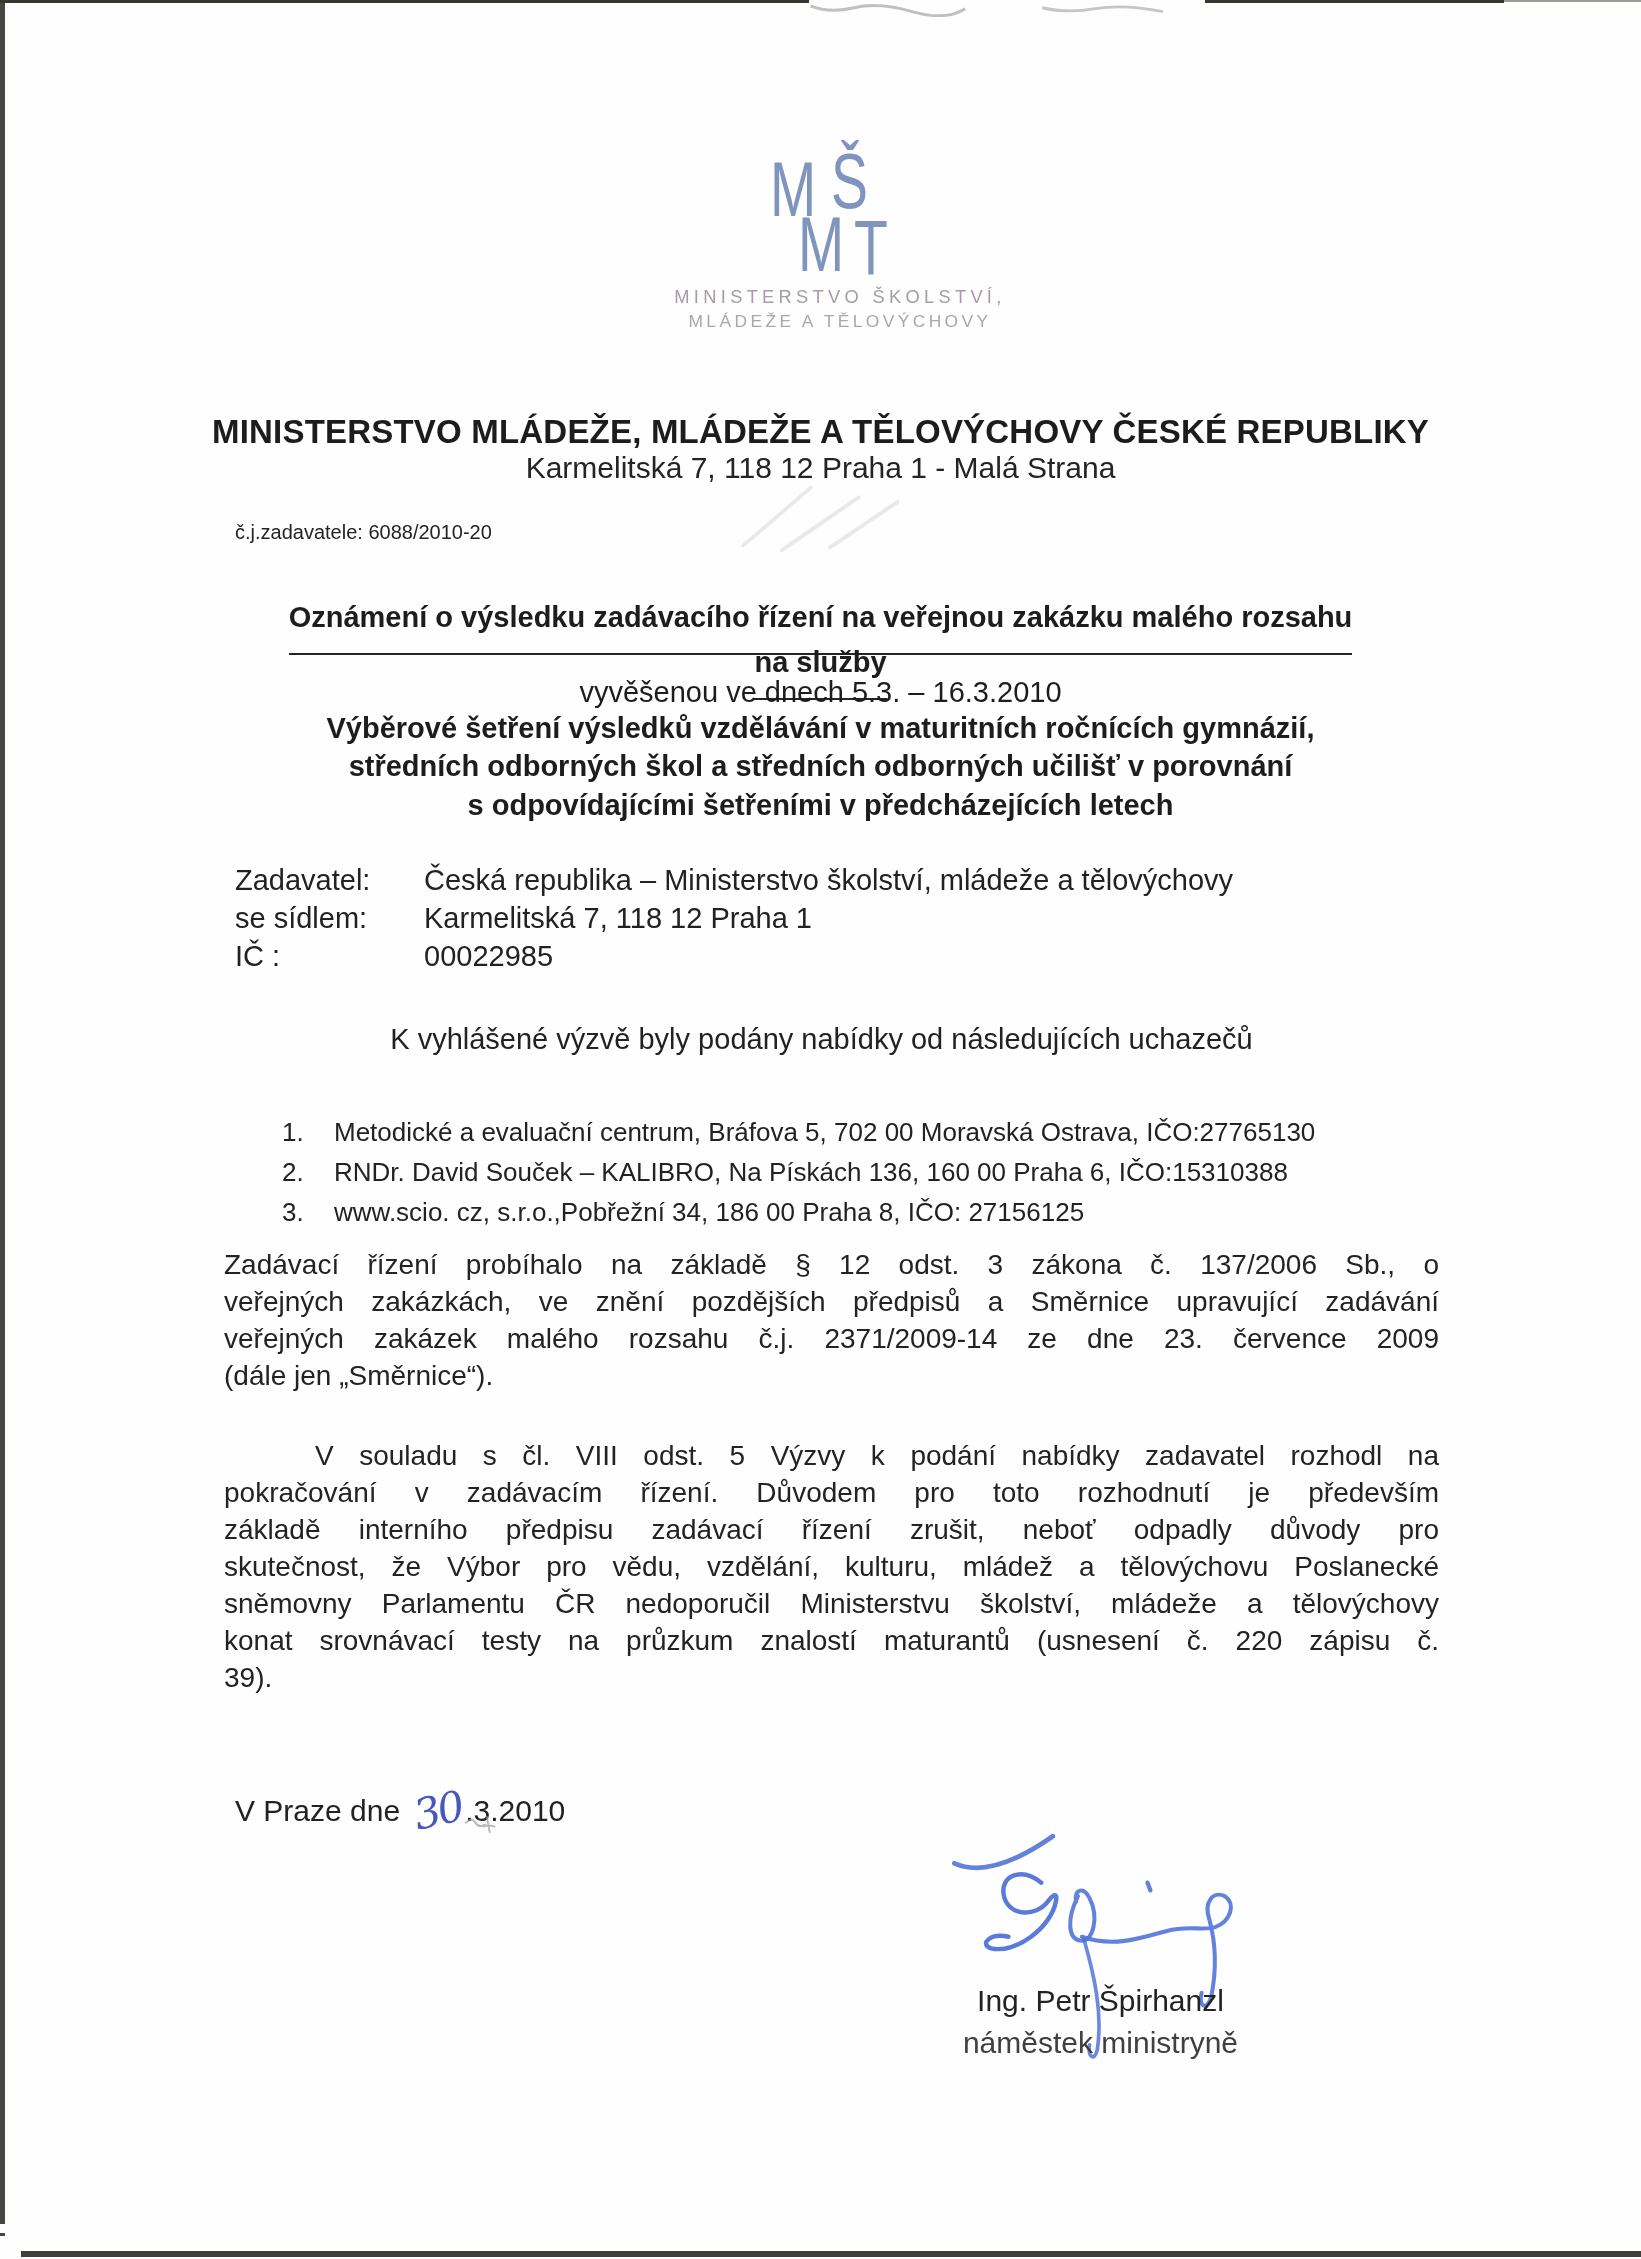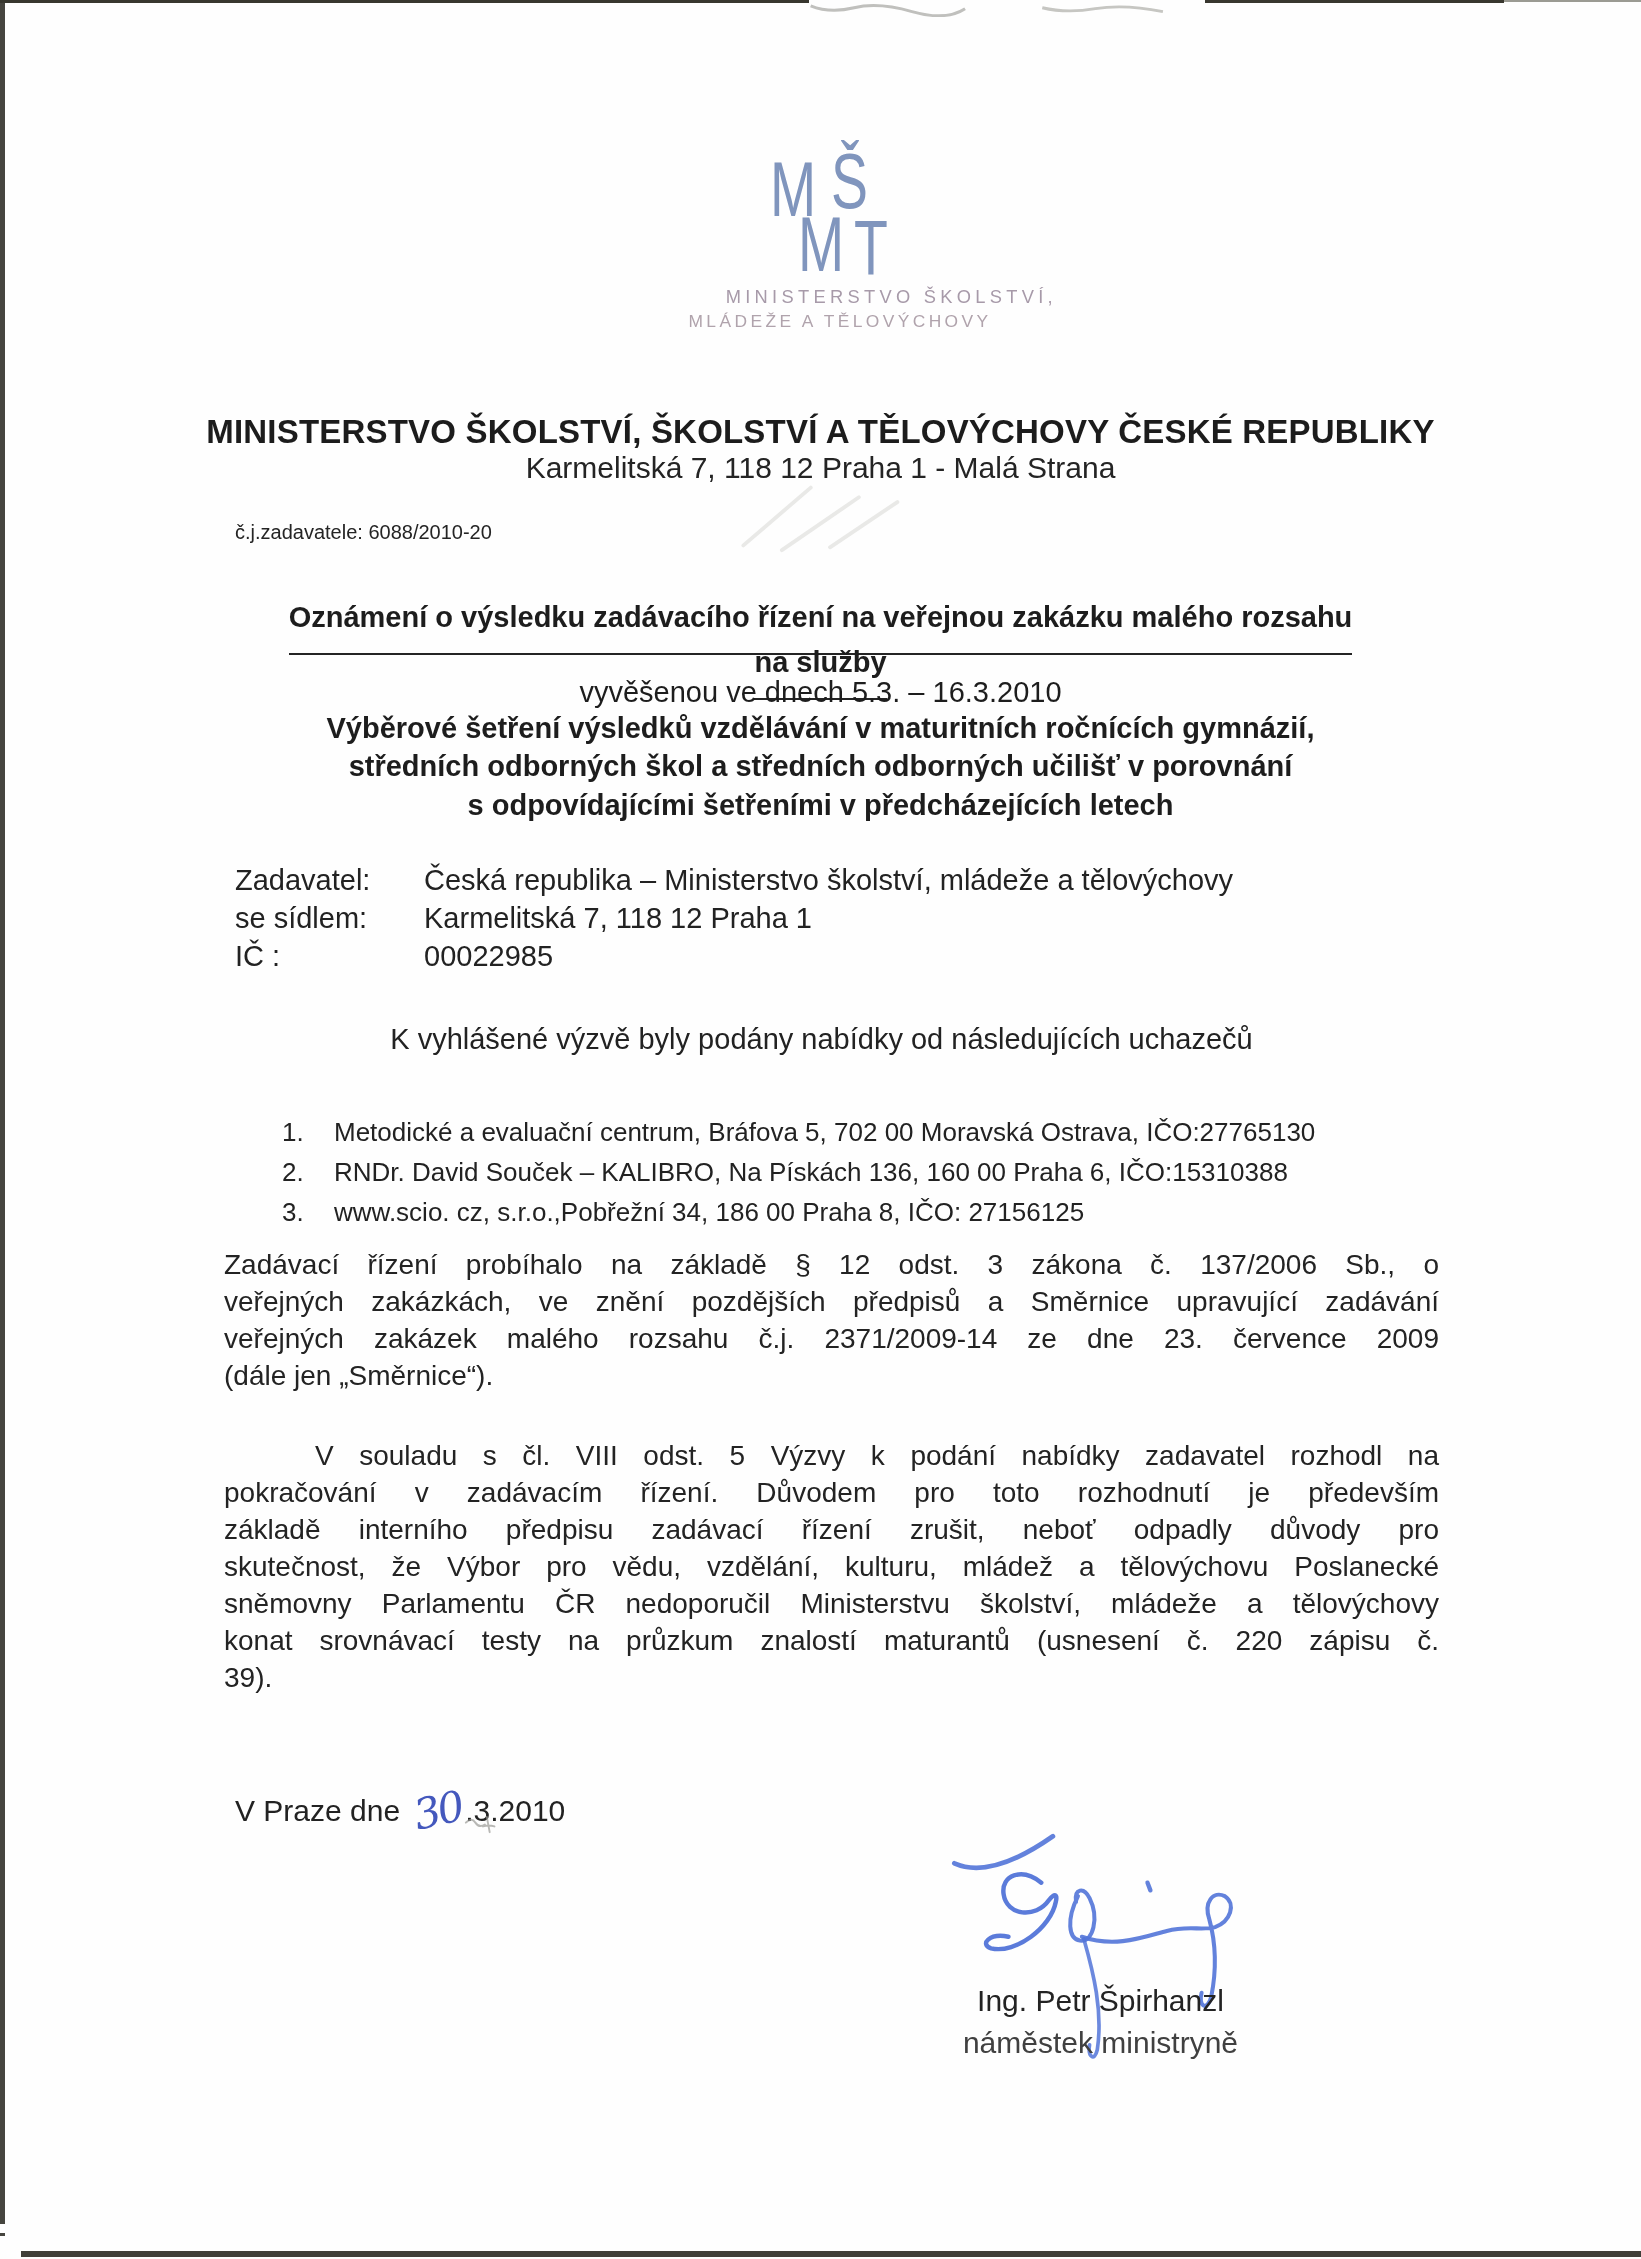--- a/index.html
+++ b/index.html
@@ -21,21 +21,21 @@
   
   .logo-letter{
     position:absolute;font-size:77px;line-height:1;color:#8095bd;
     transform:scaleX(.72);transform-origin:left top;font-weight:400;
     letter-spacing:0;
   }
   #logo-m1{left:770px;top:151px;}
   #logo-s {left:831px;top:143px;}
   #logo-m2{left:798px;top:206px;}
   #logo-t {left:854px;top:210px;}
-  .logo-caption1{left:623px;top:286px;width:434px;text-align:right;
+  .logo-caption1{left:623px;top:286px;width:434px;text-align:center;
     font-size:18.3px;letter-spacing:4.3px;color:#a79aa9;}
   .logo-caption2{left:623px;top:311px;width:434px;text-align:center;
     font-size:17.4px;letter-spacing:3.4px;color:#b0a3ac;}
 
   
   .doc-title{left:0;top:413px;width:1641px;text-align:center;
     font-size:33px;font-weight:bold;color:#1c1c1c;letter-spacing:0.2px;}
   .doc-address{left:0;top:451px;width:1641px;text-align:center;font-size:30px;color:#242424;}
   .doc-ref{left:235px;top:521px;font-size:20px;color:#242424;}
 
@@ -99,21 +99,21 @@
 
   <div>
     <span class="logo-letter noint" id="logo-m1">M</span>
     <span class="logo-letter noint" id="logo-s">Š</span>
     <span class="logo-letter noint" id="logo-m2">M</span>
     <span class="logo-letter noint" id="logo-t">T</span>
     <div class="abs logo-caption1">MINISTERSTVO ŠKOLSTVÍ,</div>
     <div class="abs logo-caption2">MLÁDEŽE A TĚLOVÝCHOVY</div>
   </div>
 
-  <div class="abs doc-title">MINISTERSTVO ŠKOLSTVÍ, ŠKOLSTVÍ A TĚLOVÝCHOVY ČESKÉ REPUBLIKY</div>
+  <div class="abs doc-title">MINISTERSTVO MLÁDEŽE, MLÁDEŽE A TĚLOVÝCHOVY ČESKÉ REPUBLIKY</div>
   <div class="abs doc-address">Karmelitská 7, 118 12 Praha 1 - Malá Strana</div>
   <div class="abs doc-ref">č.j.zadavatele: 6088/2010-20</div>
 
   <div class="abs h-center notice-h1">
     <span class="underlined">Oznámení o výsledku zadávacího řízení na veřejnou zakázku malého rozsahu</span>
   </div>
   <div class="abs h-center notice-h2">
     <span class="underlined">na služby</span>
   </div>
   <div class="abs h-center notice-posted">vyvěšenou ve dnech 5.3. – 16.3.2010</div>

